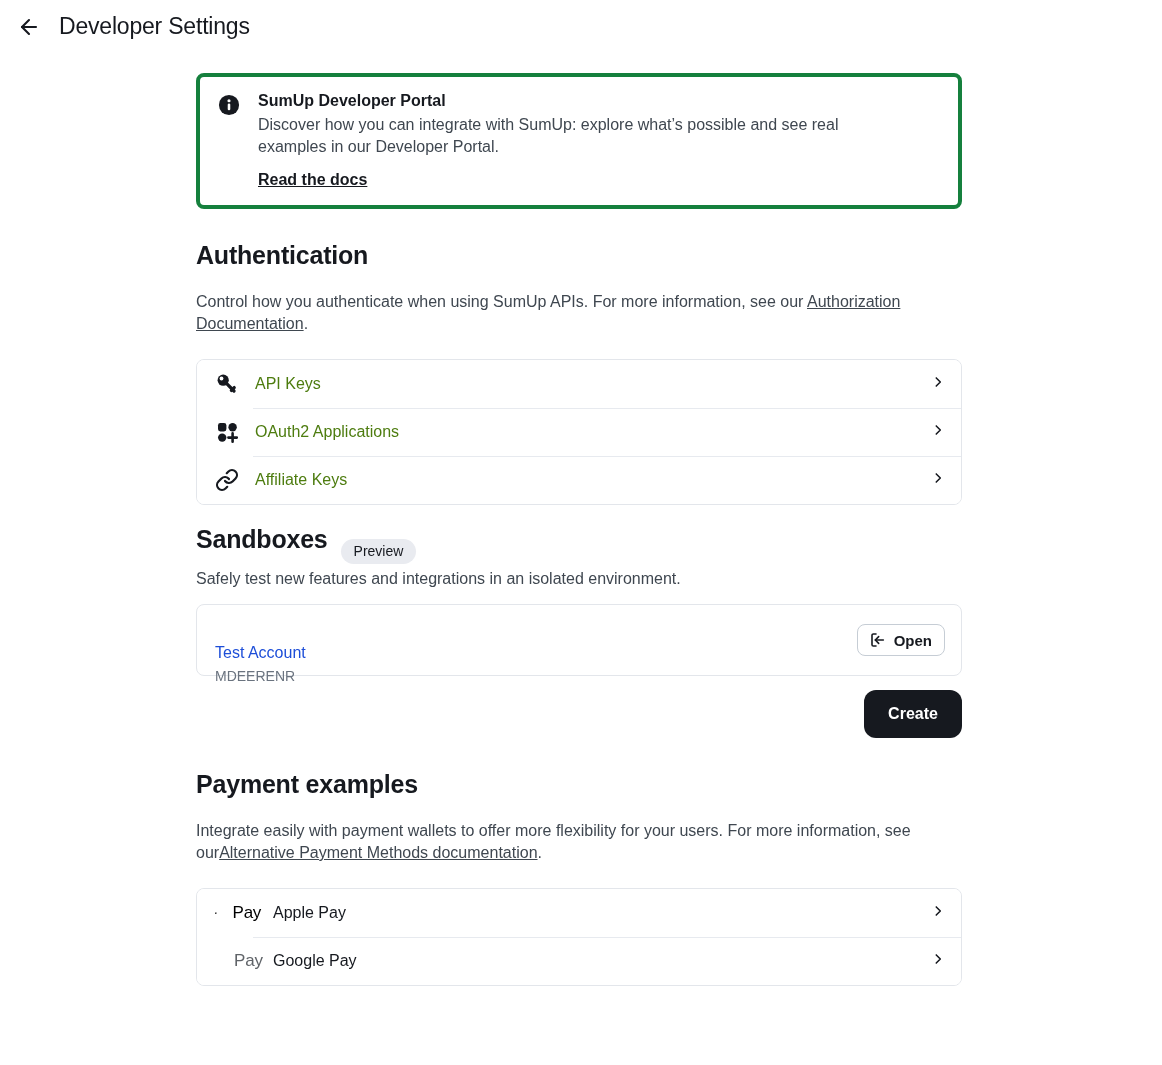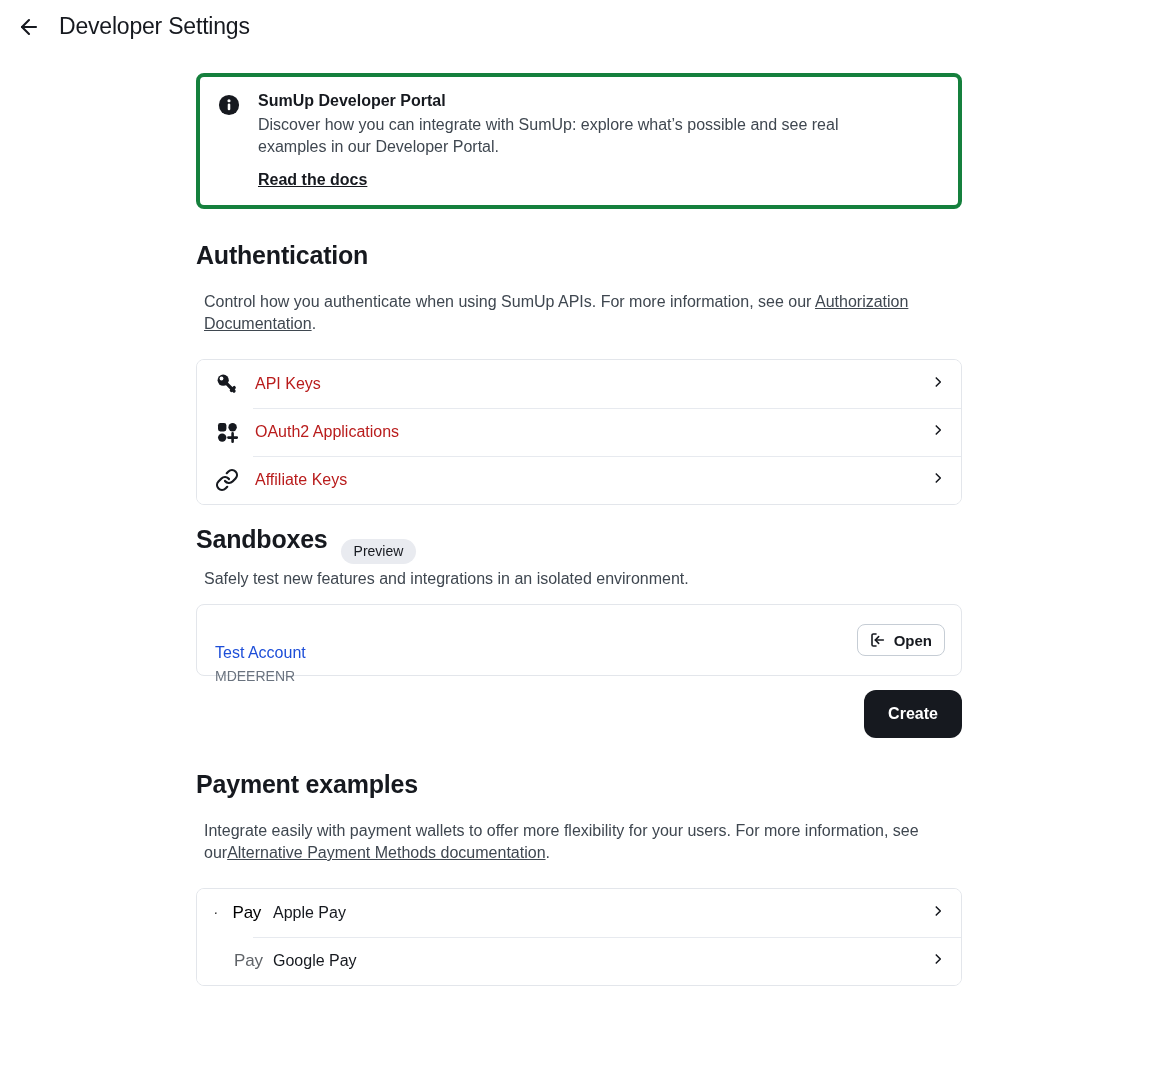--- a/index.html
+++ b/index.html
@@ -36,39 +36,39 @@
     display: inline-block; margin-top: 13px;
     font-size: 16px; font-weight: 700; color: #16191f;
     text-decoration: underline; cursor: pointer;
   }
 
   h2.section-heading {
     font-size: 25px; font-weight: 700; letter-spacing: -0.2px; color: #16191f;
     display: flex; align-items: center;
   }
   .auth-heading { margin-top: 32px; }
-  .section-desc { margin-top: 21px; font-size: 16px; line-height: 22px; color: #3f4750; margin-left: 8px; }
+  .section-desc { margin-top: 21px; font-size: 16px; line-height: 22px; color: #3f4750; }
   .section-desc a, .inline-link { color: #3f4750; text-decoration: underline; cursor: pointer; }
 
   .list-card {
     margin-top: 24px;
     border: 1px solid #e3e6eb; border-radius: 8px;
     background: #fff; overflow: hidden;
   }
   .list-row {
     height: 48px; display: flex; align-items: center;
     padding: 0 16px 0 18px; cursor: pointer; background: #fff;
     position: relative;
   }
   .list-row + .list-row::before {
     content: ""; position: absolute; top: 0; left: 56px; right: 0;
     border-top: 1px solid #e7eaef;
   }
   .row-icon { width: 24px; height: 24px; flex: 0 0 auto; color: #16191f; display: flex; align-items: center; justify-content: center; }
-  .row-label { margin-left: 16px; font-size: 16px; color: #b91c1c; flex: 1; }
+  .row-label { margin-left: 16px; font-size: 16px; color: #4d7c0f; flex: 1; }
   .chev { color: #16191f; flex: 0 0 auto; }
 
   
   .sandbox-heading { margin-top: 20px; }
   .badge {
     margin-left: 13px; background: #e9ebf0; color: #16191f;
     font-size: 14px; font-weight: 400; letter-spacing: 0;
     padding: 4px 13px 5px; border-radius: 999px; line-height: 16px;
     position: relative; top: 12px;
   }

